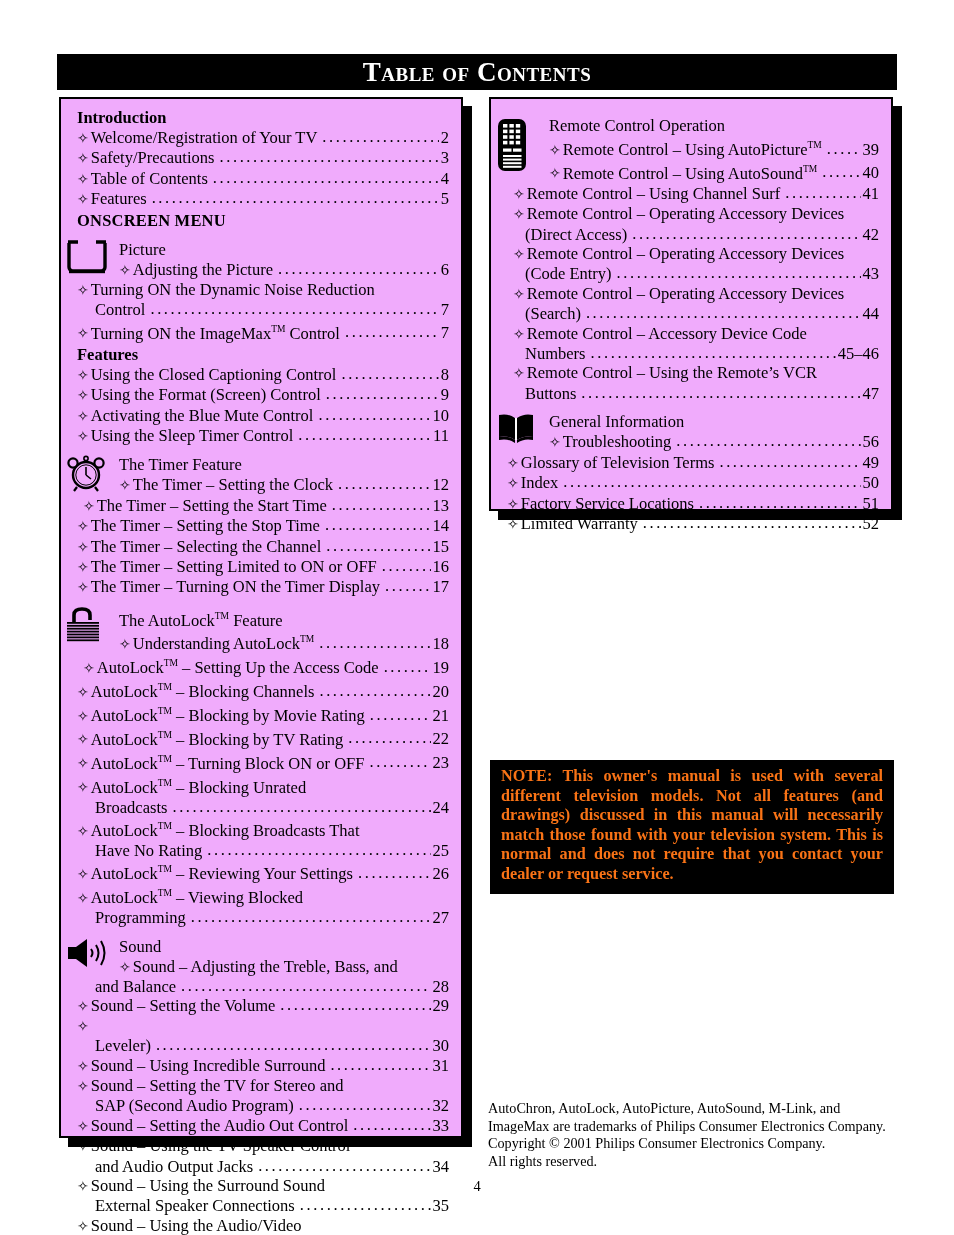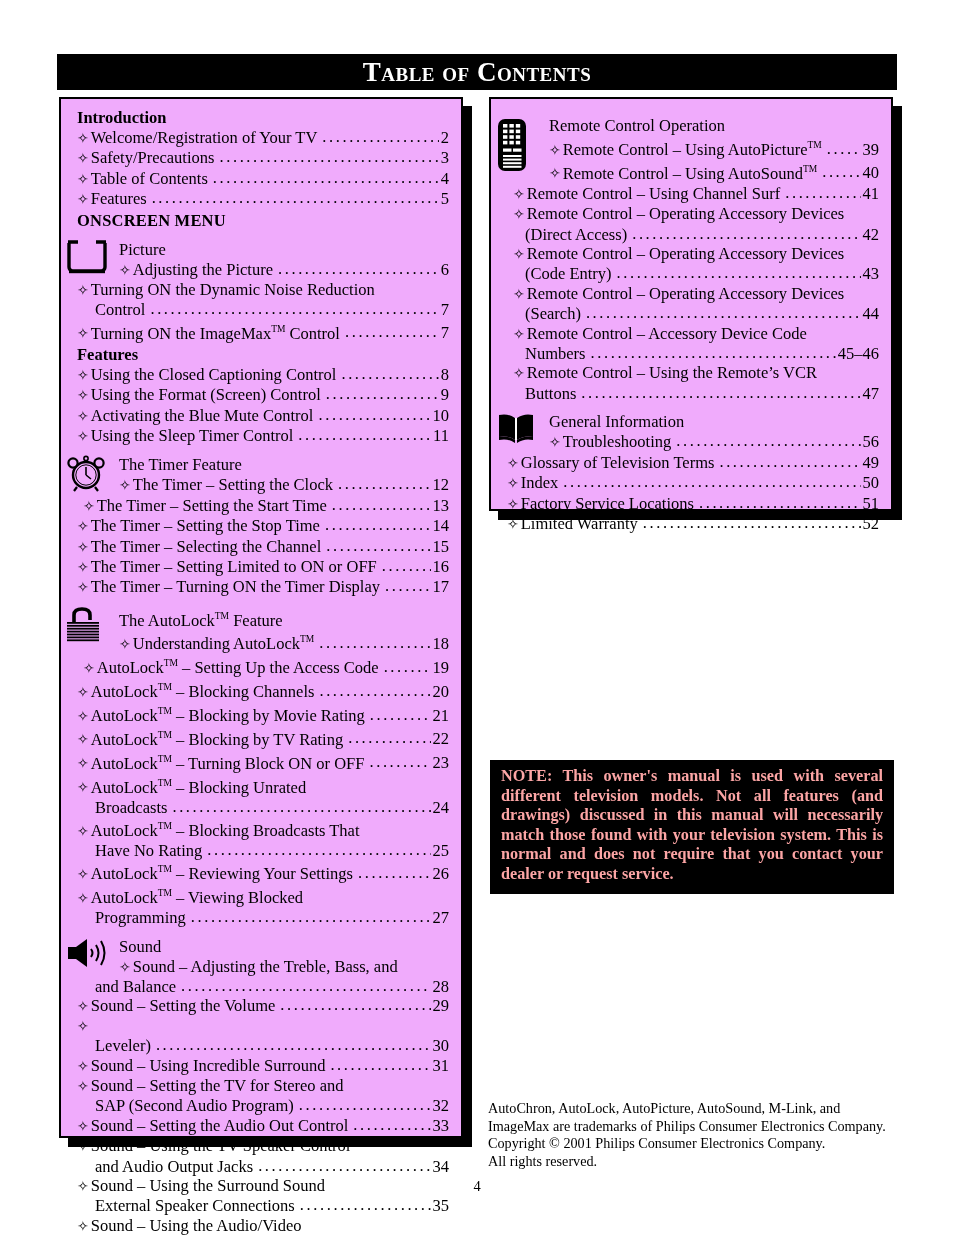--- a/index.html
+++ b/index.html
@@ -128,21 +128,21 @@
 
   svg { display: block; }
 
   
   #note-box {
     position: absolute;
     left: 490px;
     top: 760px;
     width: 404px;
     background: #000000;
-    color: #fca5a5;
+    color: #f97316;
     box-sizing: border-box;
     padding: 7px 11px 9px 11px;
   }
   #note-box p {
     margin: 0;
     font-family: "Liberation Serif", "DejaVu Serif", serif;
     font-weight: bold;
     font-size: 16.2px;
     line-height: 19.6px;
     text-align: justify;

